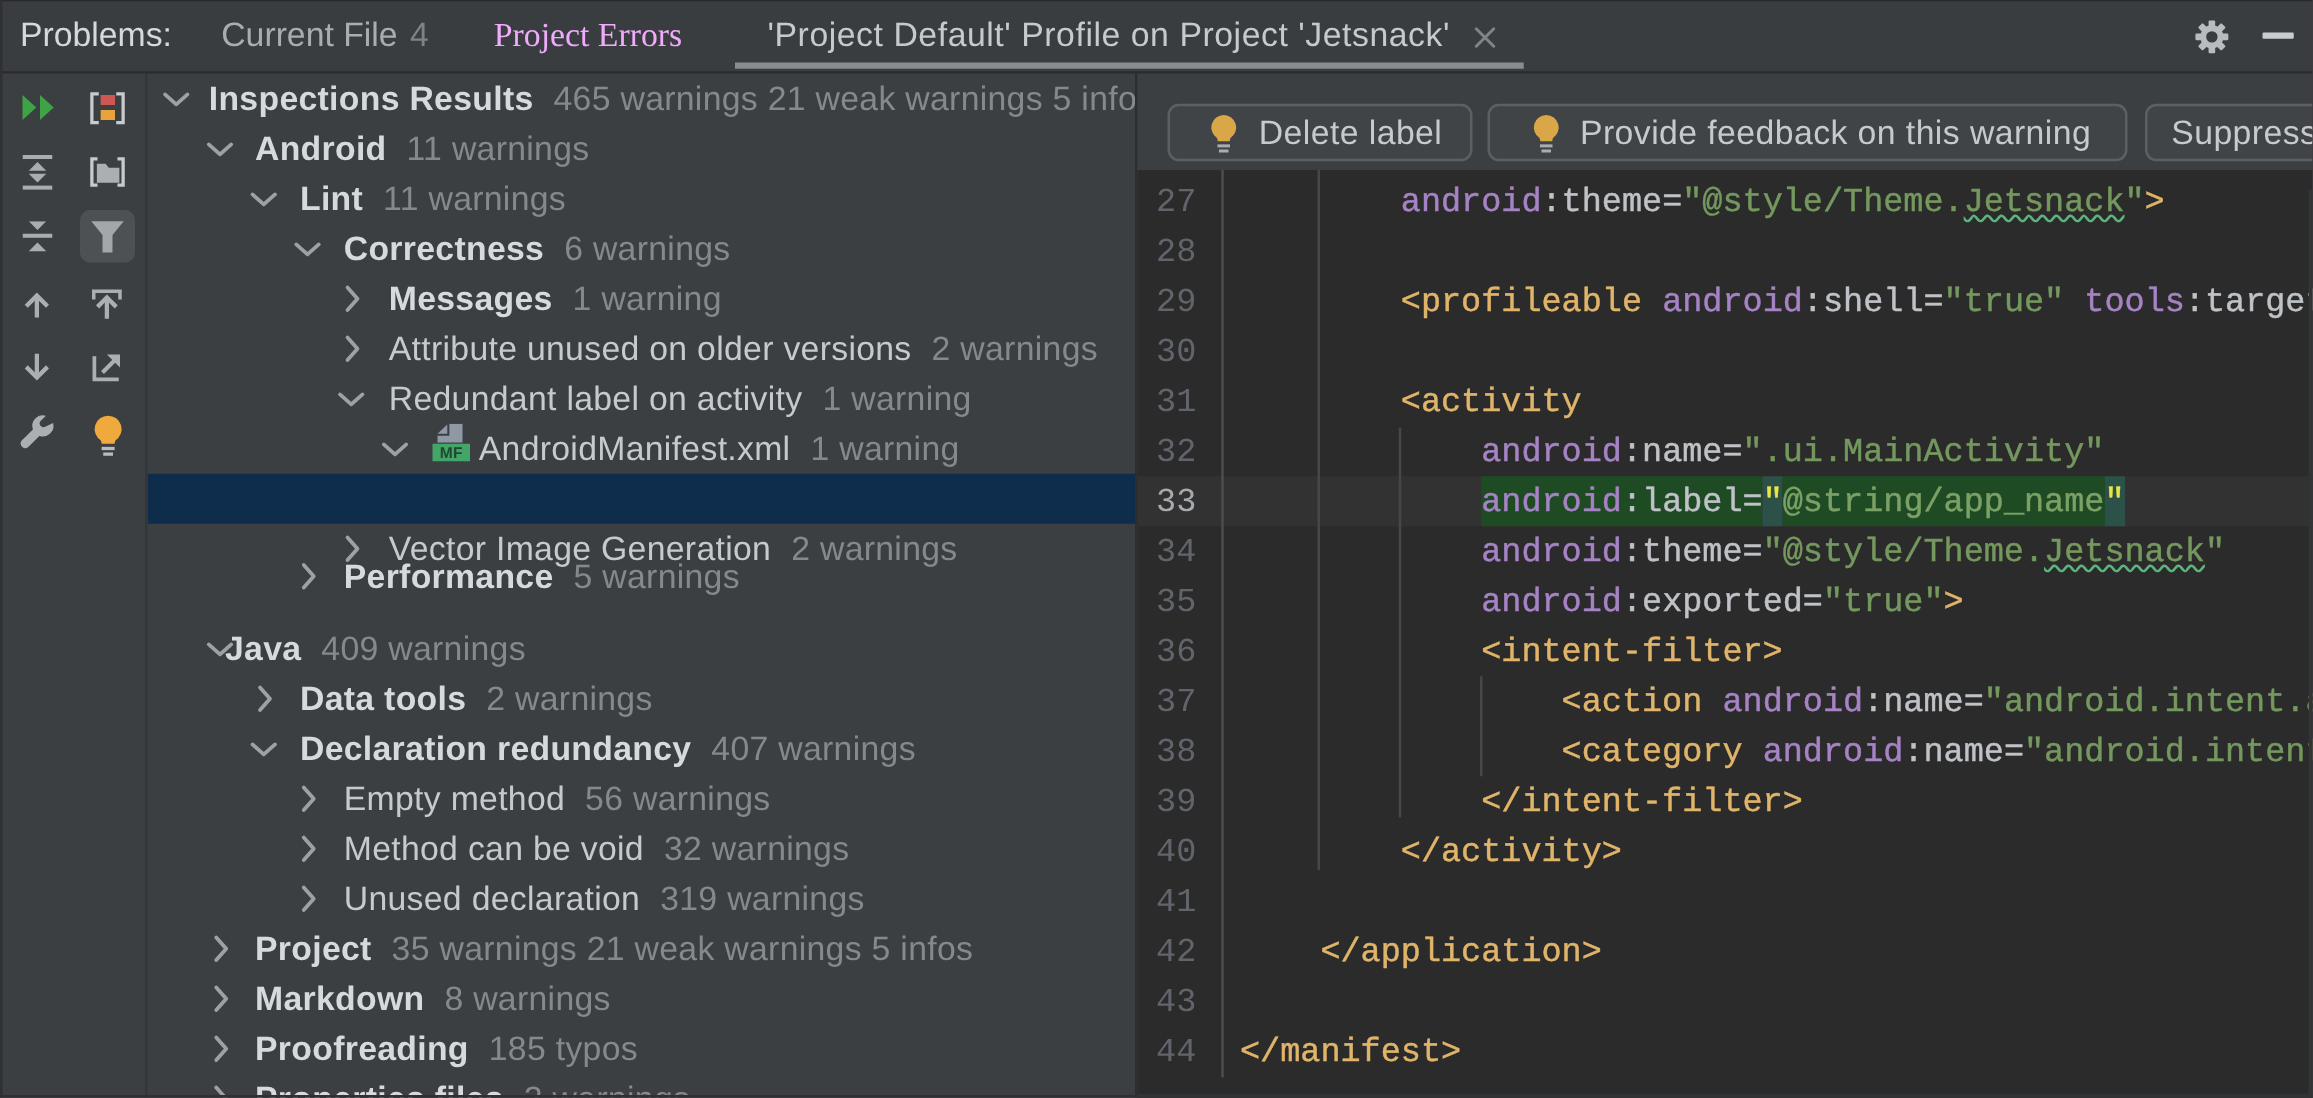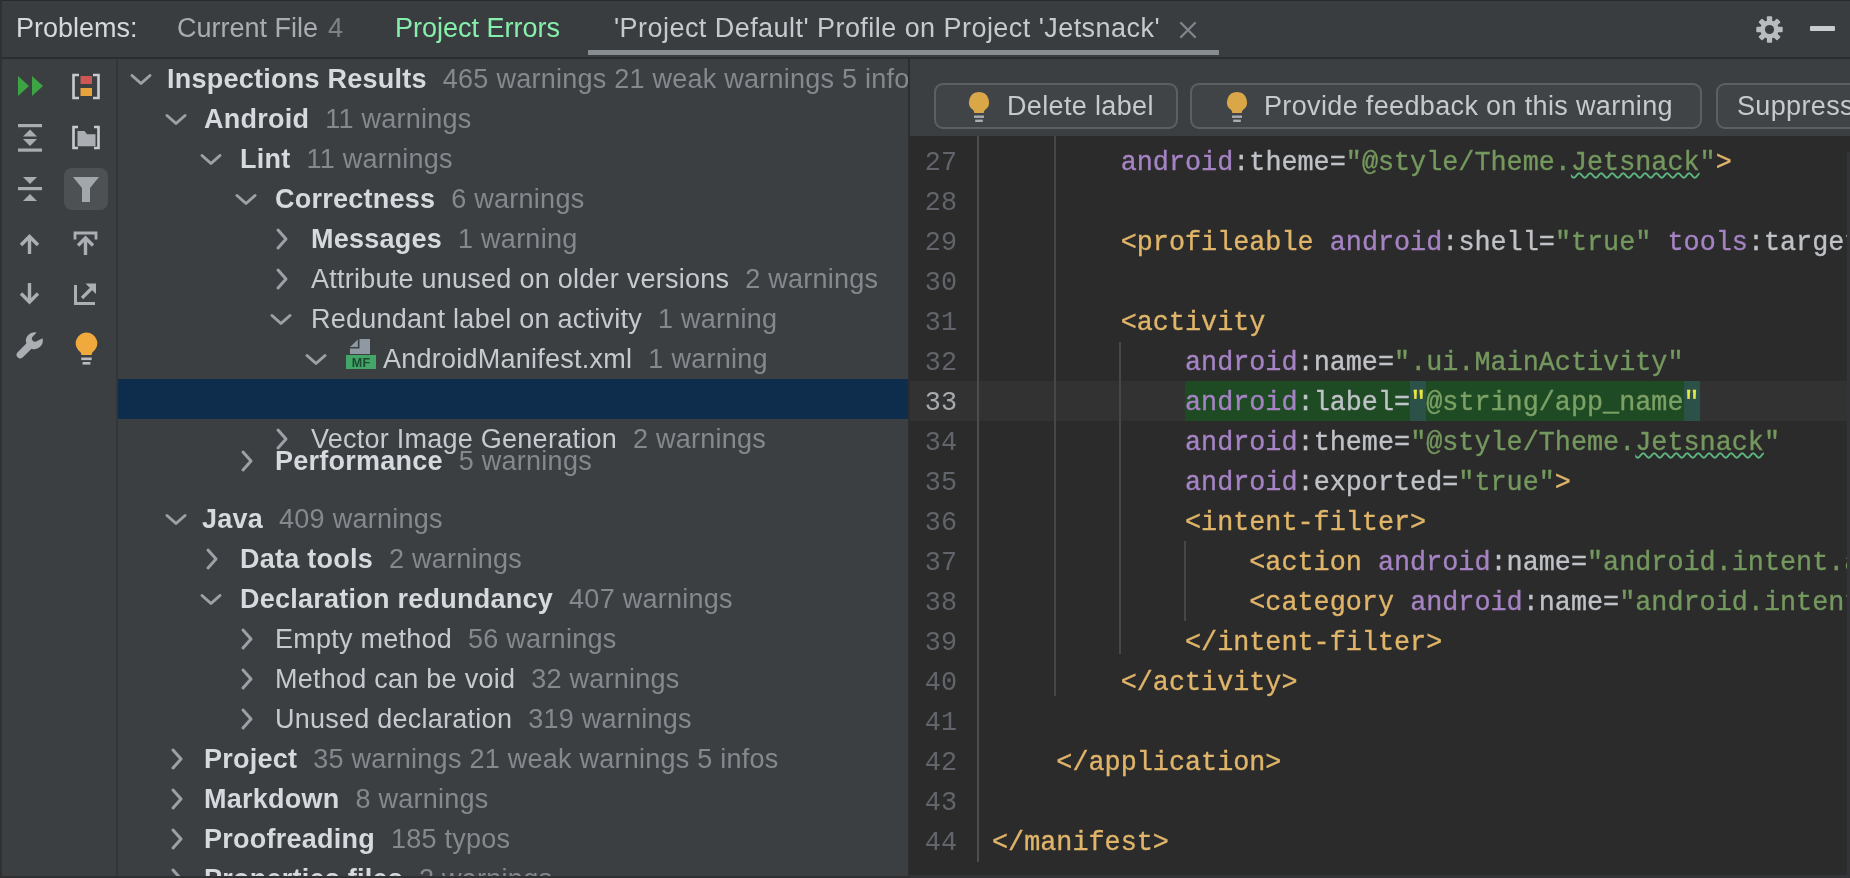--- a/index.html
+++ b/index.html
@@ -46,21 +46,21 @@
   .hg { position:absolute; top:245px; height:40px; }
   .qt { color:#E8E545; }
   .sth { color:#7CA065; }
 </style>
 </head>
 <body>
 
 <div id="hdr">
   <span class="lbl" style="left:16px;color:#D6D9DC;">Problems:</span>
   <span class="lbl" style="left:177px;color:#A9ADB2;">Current File<span style="color:#7E8287;margin-left:10px;">4</span></span>
-  <span class="lbl" style="left:395px;color:#86efac;">Project Errors</span>
+  <span class="lbl" style="left:395px;color:#f0abfc;font-family:Liberation Serif, serif;">Project Errors</span>
   <span class="lbl" style="left:614px;color:#C6CACE;letter-spacing:0.45px;text-align:right;">'Project Default' Profile on Project 'Jetsnack'</span>
   <svg class="abs" style="left:1176px;top:18px;" width="24" height="24">
       <path d="M5 5 L19 19 M19 5 L5 19" stroke="#7F848A" stroke-width="2.4" stroke-linecap="round"></path>
     </svg>
   <svg class="abs" style="left:1755px;top:15px;" width="29" height="29" viewBox="0 0 33 33">
     <g fill="#B8BCBF">
       <circle cx="16.5" cy="16.5" r="10.5"></circle>
       <g>
         <rect x="13.5" y="1.5" width="6" height="7" rx="1"></rect>
         <rect x="13.5" y="24.5" width="6" height="7" rx="1"></rect>
@@ -192,21 +192,21 @@
         <text x="18" y="27.5" font-size="12.5" font-weight="bold" fill="#1D4A30" text-anchor="middle" font-family="Liberation Sans">MF</text>
       </svg><span class="nm" style="margin-left:265px;">AndroidManifest.xml</span><span class="ct">1 warning</span></div>
   <div class="row" style="top:360px;"><svg class="chev" style="left:151px" width="24" height="24">
         <polyline points="9,3 17,12 9,21" fill="none" stroke="#9DA1A7" stroke-width="3" stroke-linecap="round" stroke-linejoin="round"></polyline>
       </svg><span class="nm" style="margin-left:193px;">Vector Image Generation</span><span class="ct">2 warnings</span></div>
   <div class="row" style="top:382px;"><svg class="chev" style="left:116px" width="24" height="24">
         <polyline points="9,3 17,12 9,21" fill="none" stroke="#9DA1A7" stroke-width="3" stroke-linecap="round" stroke-linejoin="round"></polyline>
       </svg><span class="nm b" style="margin-left:157px;">Performance</span><span class="ct">5 warnings</span></div>
   <div class="row" style="top:440px;"><svg class="chev" style="left:46px" width="24" height="24">
         <polyline points="3,8.5 12,16.5 21,8.5" fill="none" stroke="#9DA1A7" stroke-width="3" stroke-linecap="round" stroke-linejoin="round"></polyline>
-      </svg><span class="nm b" style="margin-left:84px;">Java</span><span class="ct">409 warnings</span></div>
+      </svg><span class="nm b" style="margin-left:62px;">Java</span><span class="ct">409 warnings</span></div>
   <div class="row" style="top:480px;"><svg class="chev" style="left:81px" width="24" height="24">
         <polyline points="9,3 17,12 9,21" fill="none" stroke="#9DA1A7" stroke-width="3" stroke-linecap="round" stroke-linejoin="round"></polyline>
       </svg><span class="nm b" style="margin-left:122px;">Data tools</span><span class="ct">2 warnings</span></div>
   <div class="row" style="top:520px;"><svg class="chev" style="left:81px" width="24" height="24">
         <polyline points="3,8.5 12,16.5 21,8.5" fill="none" stroke="#9DA1A7" stroke-width="3" stroke-linecap="round" stroke-linejoin="round"></polyline>
       </svg><span class="nm b" style="margin-left:122px;">Declaration redundancy</span><span class="ct">407 warnings</span></div>
   <div class="row" style="top:560px;"><svg class="chev" style="left:116px" width="24" height="24">
         <polyline points="9,3 17,12 9,21" fill="none" stroke="#9DA1A7" stroke-width="3" stroke-linecap="round" stroke-linejoin="round"></polyline>
       </svg><span class="nm" style="margin-left:157px;">Empty method</span><span class="ct">56 warnings</span></div>
   <div class="row" style="top:600px;"><svg class="chev" style="left:116px" width="24" height="24">

